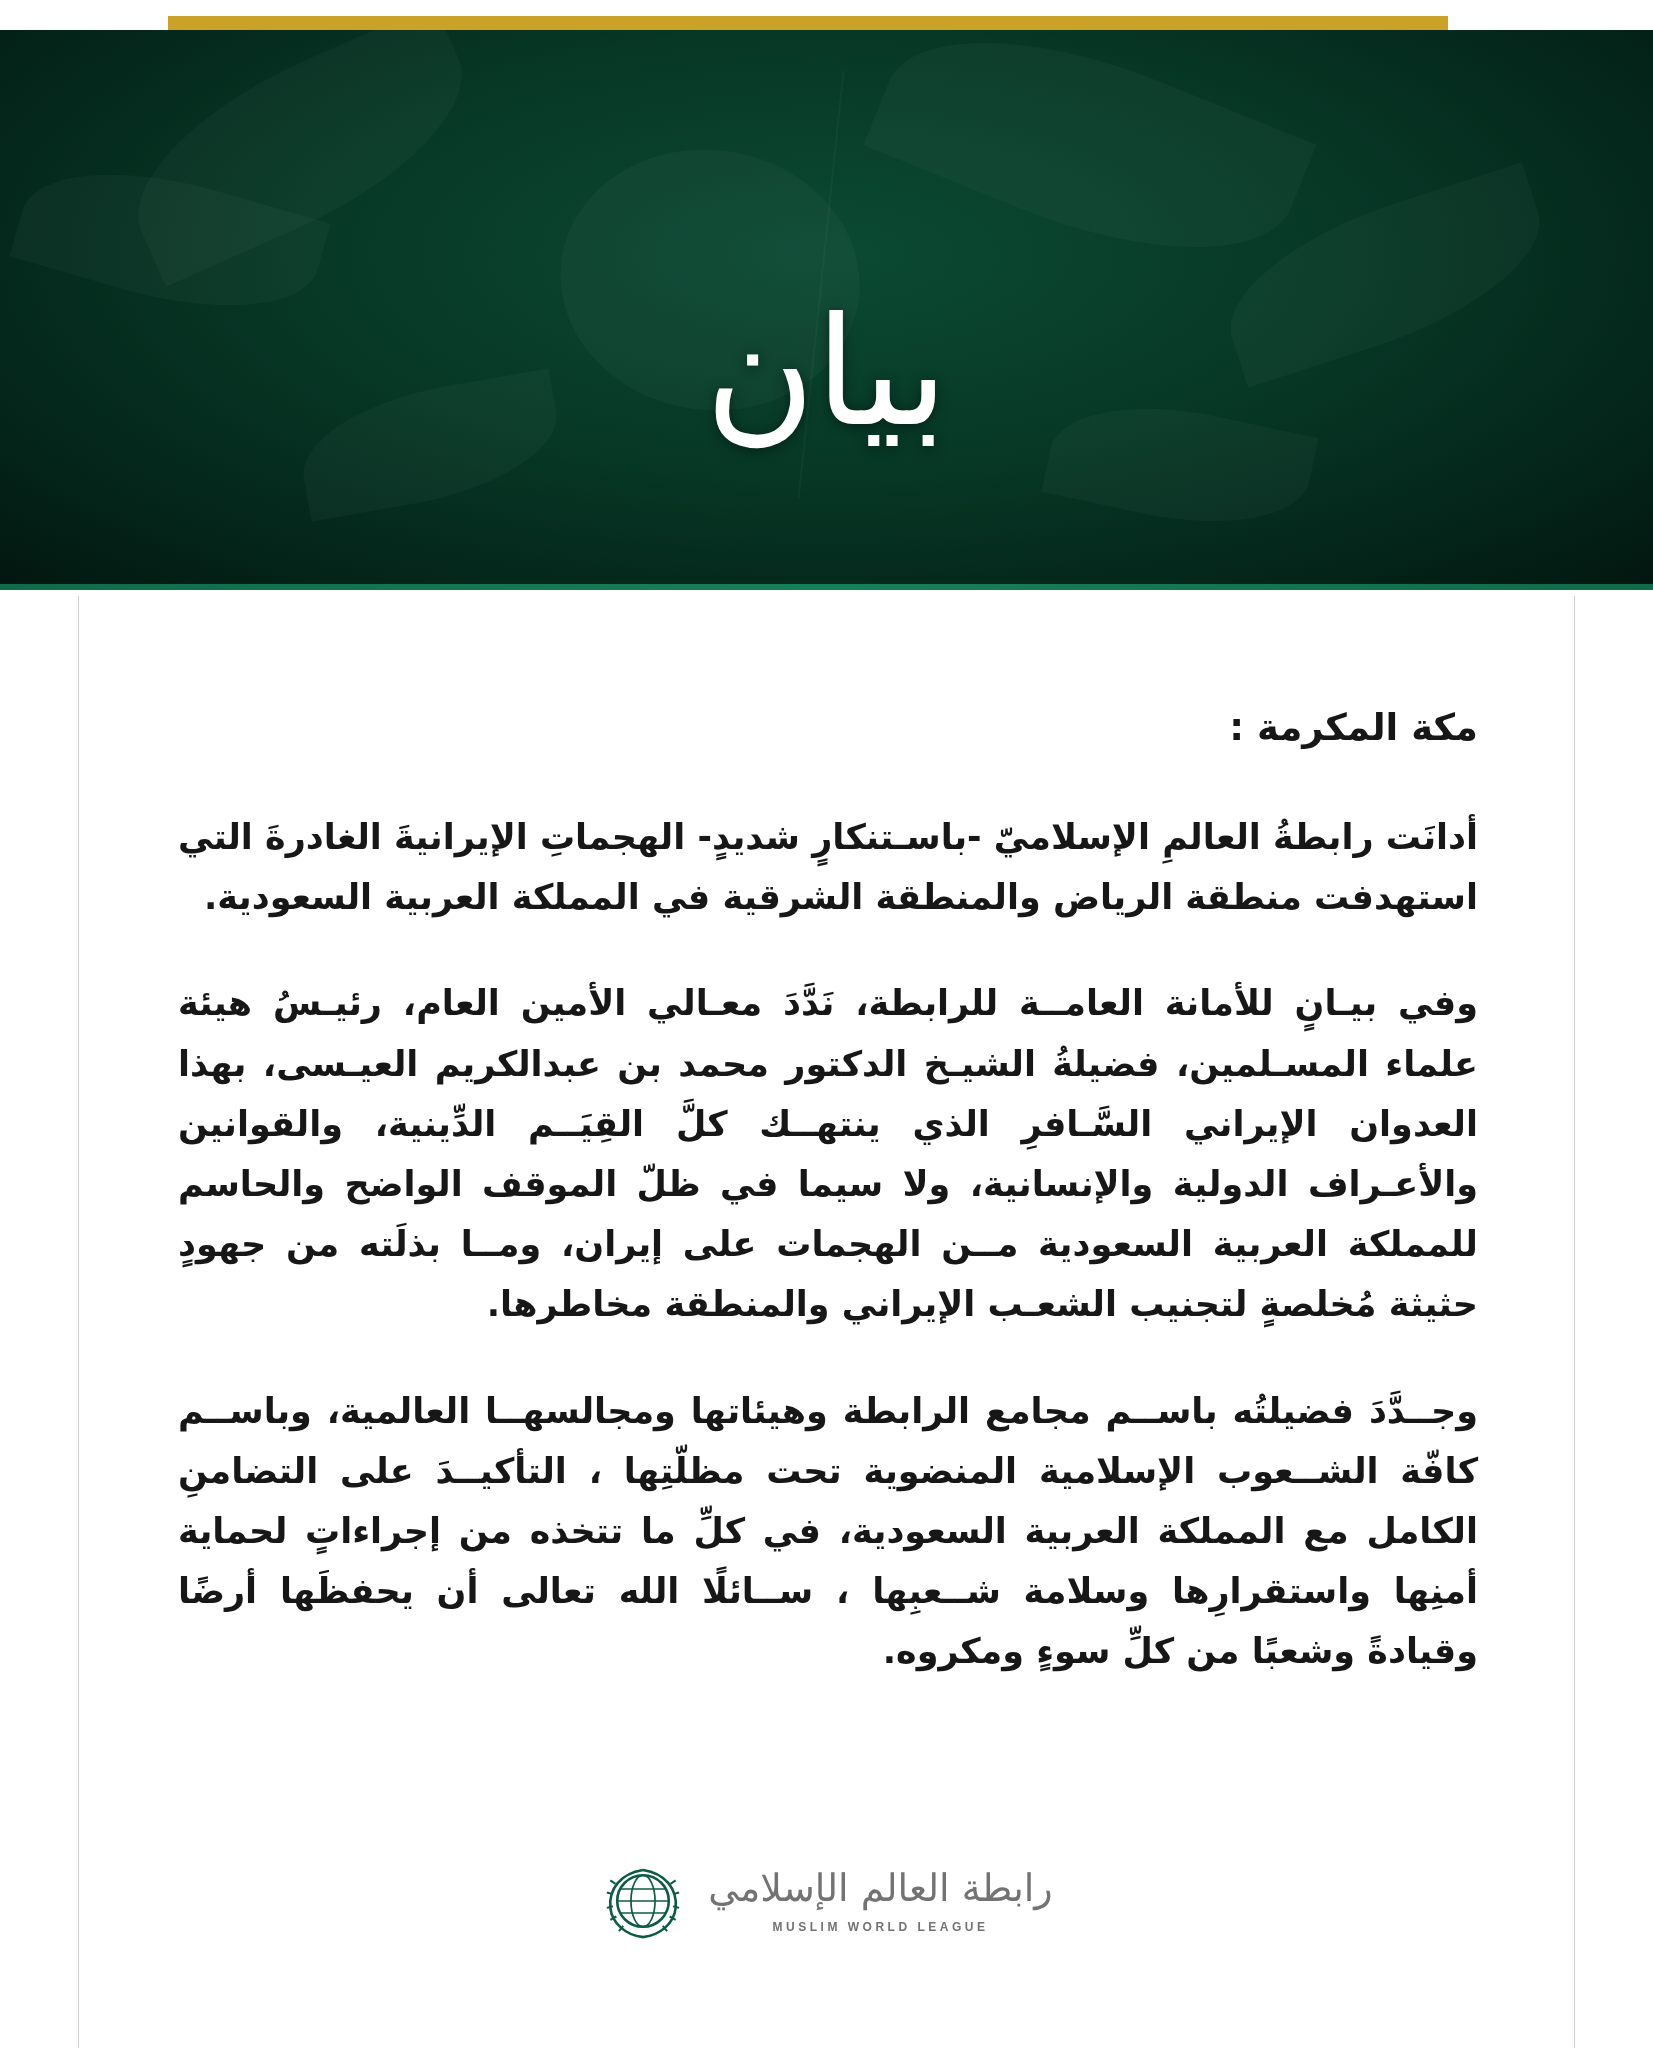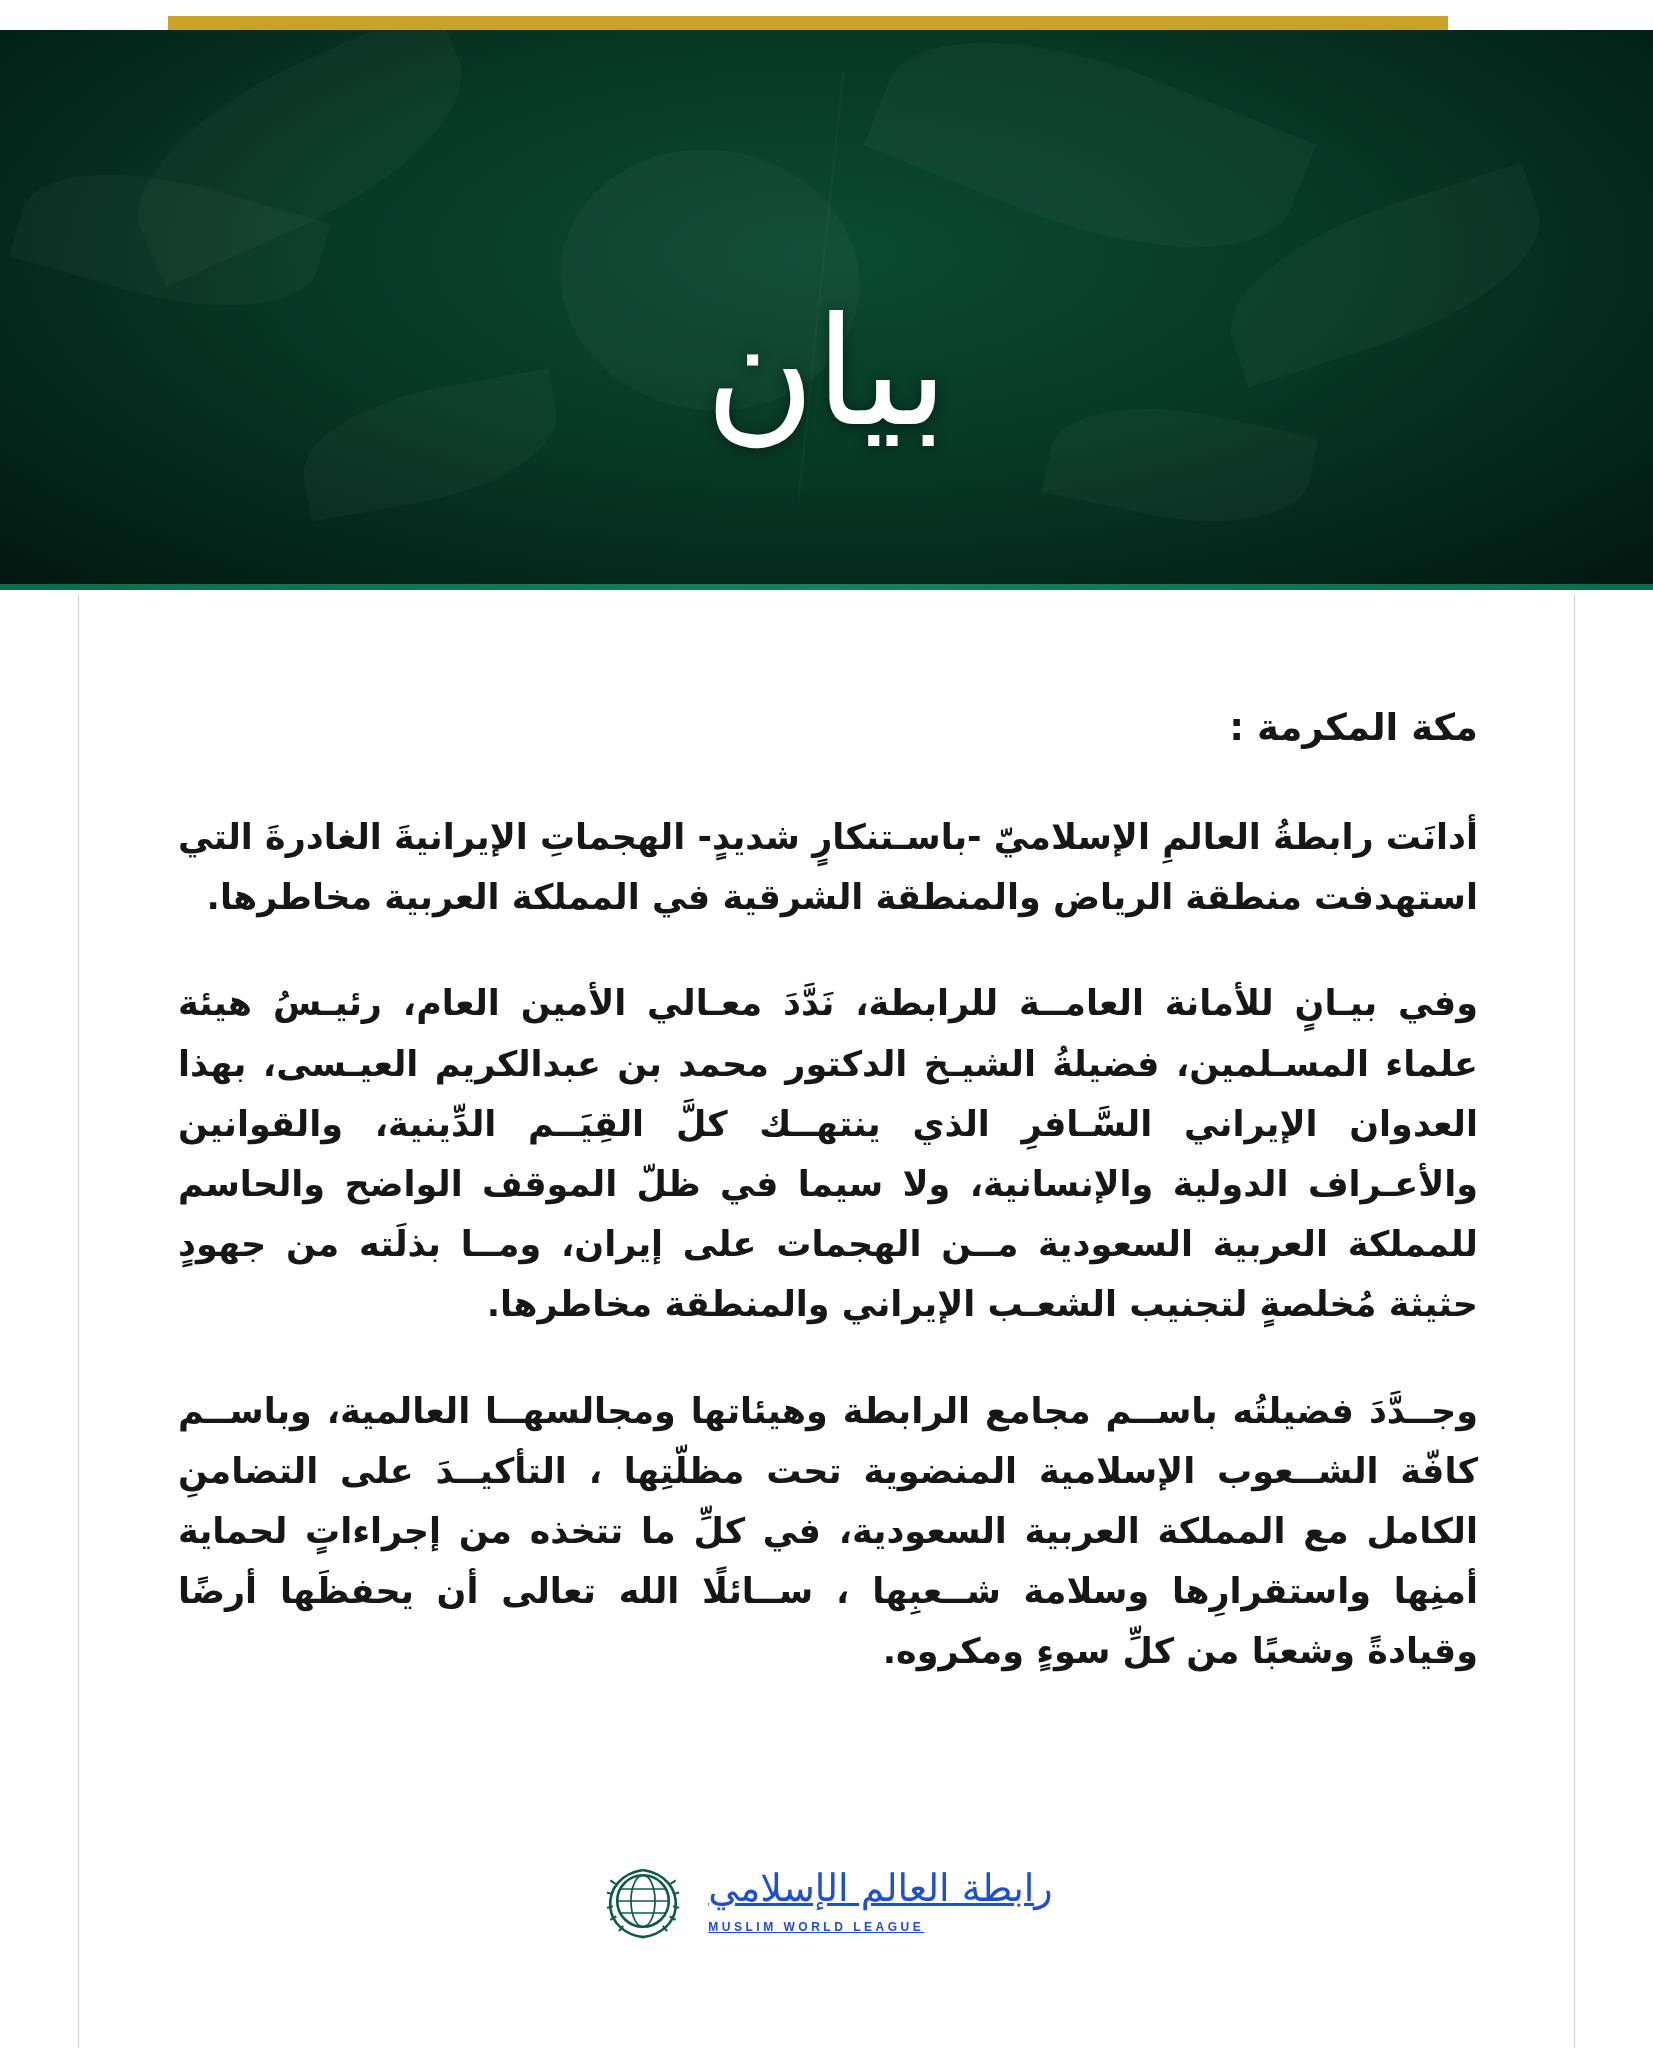--- a/index.html
+++ b/index.html
@@ -138,24 +138,23 @@
     position: absolute;
     bottom: 120px;
     left: 0;
     width: 100%;
     display: flex;
     align-items: center;
     justify-content: center;
     gap: 22px;
   }
   .footer-word {
-    text-align: left;
-    color: #1d4ed8;
+    text-align: center;
+    color: #737373;
     font-family: "DejaVu Serif", "Liberation Serif", serif;
-    text-decoration: underline;
   }
   .footer-word .ar {
     font-size: 38px;
     line-height: 1.1;
     letter-spacing: 1px;
   }
   .footer-word .en {
     font-size: 12px;
     letter-spacing: 3.5px;
     font-weight: bold;
@@ -187,21 +186,21 @@
     <div class="banner-title">بيان</div>
     <div class="banner-underline"></div>
   </div>
 
   <div class="sheet">
     <div class="rule-left"></div>
     <div class="rule-right"></div>
 
     <div class="content">
       <div class="dateline">مكة المكرمة :</div>
-      <p class="para">أدانَت رابطةُ العالمِ الإسلاميّ -باسـتنكارٍ شديدٍ- الهجماتِ الإيرانيةَ الغادرةَ التي استهدفت منطقة الرياض والمنطقة الشرقية في المملكة العربية مخاطرها.</p>
+      <p class="para">أدانَت رابطةُ العالمِ الإسلاميّ -باسـتنكارٍ شديدٍ- الهجماتِ الإيرانيةَ الغادرةَ التي استهدفت منطقة الرياض والمنطقة الشرقية في المملكة العربية السعودية.</p>
       <p class="para">وفي بيـانٍ للأمانة العامــة للرابطة، نَدَّدَ معـالي الأمين العام، رئيـسُ هيئة علماء المسـلمين، فضيلةُ الشيـخ الدكتور محمد بن عبدالكريم العيـسى، بهذا العدوان الإيراني السَّـافرِ الذي ينتهــك كلَّ القِيَــم الدِّينية، والقوانين والأعـراف الدولية والإنسانية، ولا سيما في ظلّ الموقف الواضح والحاسم للمملكة العربية السعودية مــن الهجمات على إيران، ومــا بذلَته من جهودٍ حثيثة مُخلصةٍ لتجنيب الشعـب الإيراني والمنطقة مخاطرها.</p>
       <p class="para">وجــدَّدَ فضيلتُه باســم مجامع الرابطة وهيئاتها ومجالسهــا العالمية، وباســم كافّة الشــعوب الإسلامية المنضوية تحت مظلّتِها ، التأكيــدَ على التضامنِ الكامل مع المملكة العربية السعودية، في كلِّ ما تتخذه من إجراءاتٍ لحماية أمنِها واستقرارِها وسلامة شــعبِها ، ســائلًا الله تعالى أن يحفظَها أرضًا وقيادةً وشعبًا من كلِّ سوءٍ ومكروه.</p>
     </div>
 
     <div class="footer">
       <div class="footer-word">
         <div class="ar">رابطة العالم الإسلامي</div>
         <div class="en">MUSLIM WORLD LEAGUE</div>
       </div>
       <svg class="emblem" viewBox="0 0 100 100">

